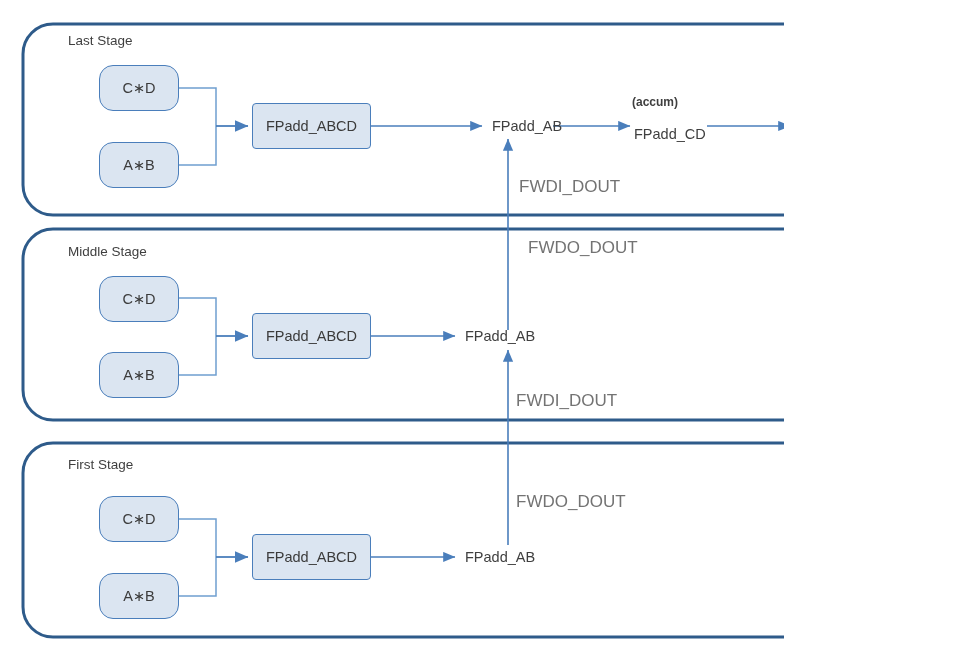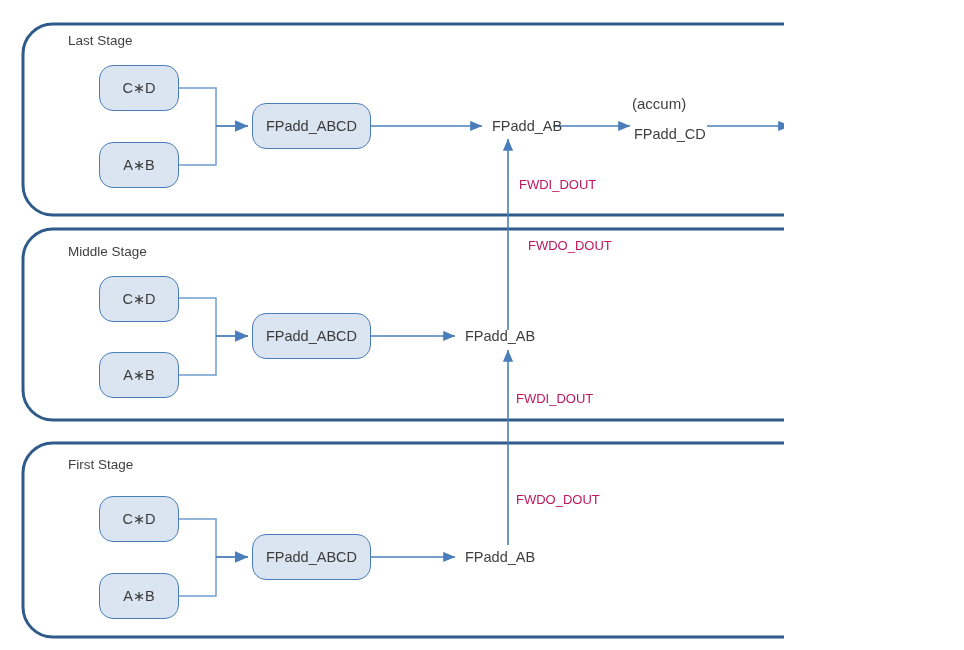--- a/index.html
+++ b/index.html
@@ -35,41 +35,41 @@
     border: 1.4px solid #4a7ebb;
     border-radius: 14px;
     display: flex;
     align-items: center;
     justify-content: center;
     color: #3b3b3b;
     font-size: 14.5px;
     box-sizing: border-box;
   }
   .node-box.wide {
-    border-radius: 14px;
+    border-radius: 4px;
   }
   .txt {
     position: absolute;
     z-index: 4;
     color: #3f3f3f;
     font-size: 14.5px;
     white-space: nowrap;
   }
   .stage-title {
     position: absolute;
     z-index: 4;
     color: #3f3f3f;
     font-size: 13.5px;
     white-space: nowrap;
   }
   .signal-label {
     position: absolute;
     z-index: 4;
-    color: #be185d;
-    font-size: 13px;
+    color: #737373;
+    font-size: 17px;
     white-space: nowrap;
   }
   .watermark {
     position: absolute;
     z-index: 5;
     color: #9cc08e;
     font-size: 19px;
     letter-spacing: 0.2px;
     white-space: nowrap;
     opacity: 0.92;
@@ -131,21 +131,21 @@
   <div class="node-box" style="left:99px; top:142px; width:80px; height:46px;">
     <span>A∗B</span>
   </div>
 
   <div class="node-box wide" style="left:252px; top:103px; width:119px; height:46px;">
     <span>FPadd_ABCD</span>
   </div>
 
   <div class="txt" style="left:492px; top:118px;">FPadd_AB</div>
 
-  <div class="txt" style="left:632px; top:95px; font-size:15px;">(accum)</div>
+  <div class="txt" style="left:632px; top:95px; font-size:12px;font-weight:bold;">(accum)</div>
 
   <div class="txt" style="left:634px; top:126px;text-align:right;">FPadd_CD</div>
 
   <div class="txt" style="left:802px; top:118px;margin-left:39px;">out</div>
 
   <div class="signal-label" style="left:519px; top:177px;">FWDI_DOUT</div>
 
   <div class="signal-label" style="left:528px; top:238px;">FWDO_DOUT</div>
 
   <div class="stage-title" style="left:68px; top:244px;">Middle Stage</div>

